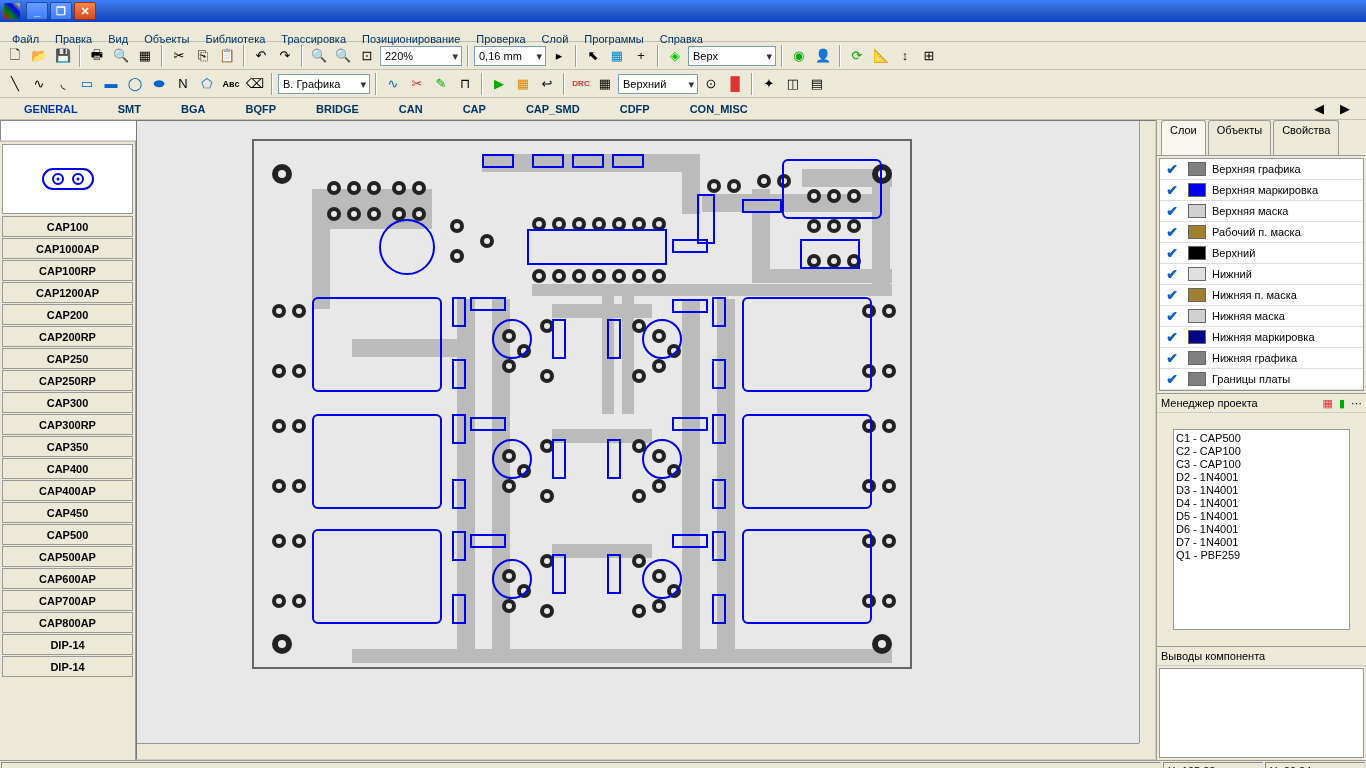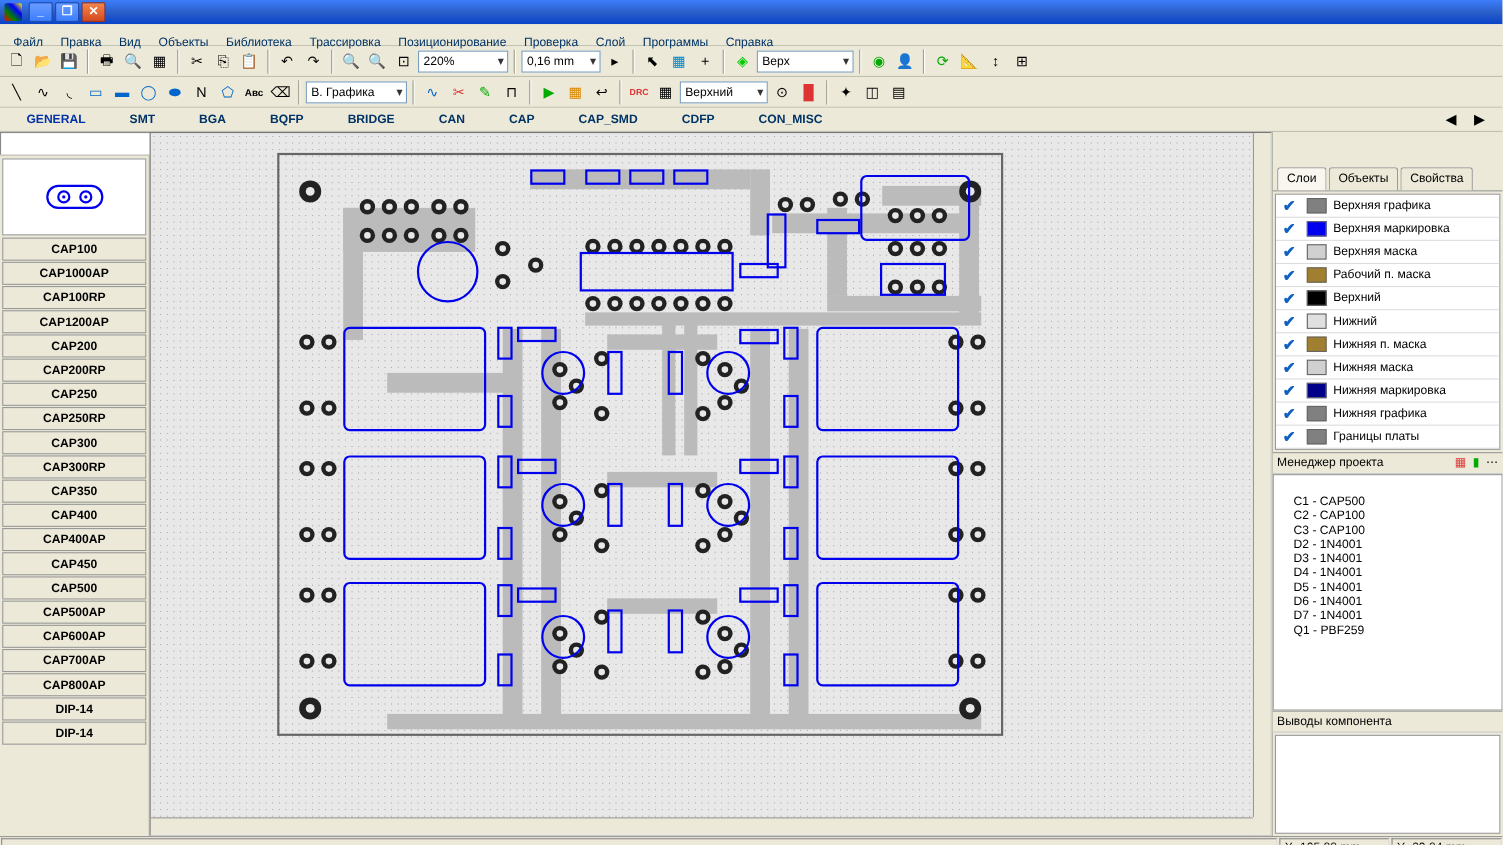--- a/index.html
+++ b/index.html
@@ -42,30 +42,30 @@
 .pad::after { content:""; position:absolute; left:4px; top:4px; width:6px; height:6px; background:#e8e8e8; border-radius:50%; }
 .pad.big { width: 20px; height: 20px; }
 .pad.big::after { left:6px; top:6px; width:8px; height:8px; }
 .ol { position: absolute; border: 2px solid #0000ee; background: transparent; }
 .ol.rnd { border-radius: 6px; }
 .scroll-v { position: absolute; right: 0; top: 0; bottom: 16px; width: 16px; background: #ece9d8; border-left: 1px solid #999; }
 .scroll-h { position: absolute; left: 0; right: 16px; bottom: 0; height: 16px; background: #ece9d8; border-top: 1px solid #999; }
 .scroll-corner { position: absolute; right:0; bottom:0; width:16px; height:16px; background:#ece9d8; }
 
 .right-panel { width: 210px; background: #ece9d8; border-left: 1px solid #a0a090; display: flex; flex-direction: column; }
-.rtabs { height: 22px; display: flex; padding-left: 4px; border-bottom: 1px solid #999; margin-top: 32px; }
+.rtabs { height: 36px; display: flex; padding-left: 4px; border-bottom: 1px solid #999; }
 .rtab { padding: 3px 8px; border: 1px solid #999; border-bottom: none; background: #ece9d8; margin-right: 2px; cursor: pointer; border-radius: 3px 3px 0 0; }
 .rtab.active { background: #f8f6ee; font-weight: normal; }
 .layers { background: white; border: 1px solid #999; margin: 2px; }
 .layer-row { display: flex; align-items: center; height: 21px; border-bottom: 1px solid #ddd; }
 .chk { width: 24px; text-align: center; color: #1060c0; font-size: 14px; font-weight: bold; }
 .swatch { width: 18px; height: 14px; margin: 0 4px; border: 1px solid #666; }
 .layer-name { flex: 1; padding-left: 2px; }
 .panel-title { height: 20px; line-height: 20px; padding-left: 4px; background: #ece9d8; border-top: 1px solid #999; border-bottom: 1px solid #ccc; display: flex; align-items: center; }
-.proj-list { flex: 1; background: white; border: 1px solid #999; margin: 0; overflow-y: scroll; padding: 18px; line-height: 13px; }
+.proj-list { flex: 1; background: white; border: 1px solid #999; margin: 16px; overflow-y: scroll; padding: 2px; line-height: 13px; }
 .out-panel { height: 90px; background: white; border: 1px solid #999; margin: 2px; }
 
 .statusbar { height: 18px; background: #ece9d8; border-top: 1px solid #999; display: flex; }
 .status-cell { border: 1px inset #ddd; padding: 0 4px; line-height: 16px; margin: 1px; }
 .status-cell.wide { flex: 1; }
 
 ::-webkit-scrollbar { width: 16px; height: 16px; }
 ::-webkit-scrollbar-track { background: #ece9d8; }
 ::-webkit-scrollbar-thumb { background: #c8c4b4; border: 1px solid #888; }
 ::-webkit-scrollbar-button { background: #ece9d8; border: 1px solid #888; height: 16px; }

